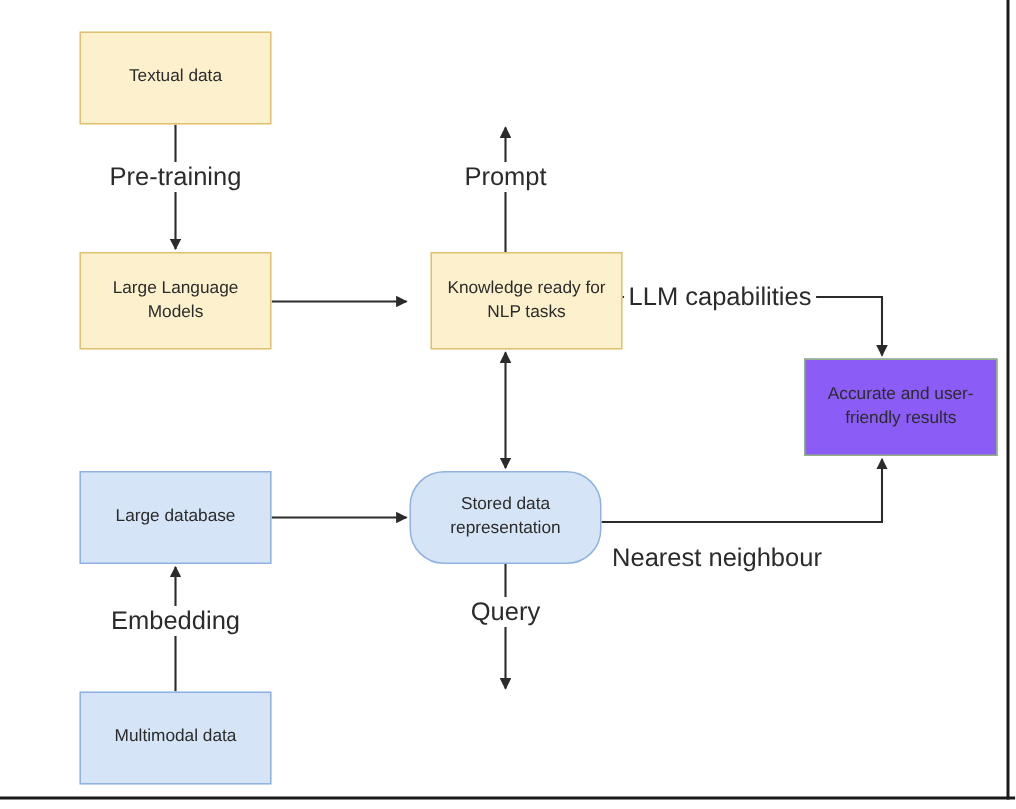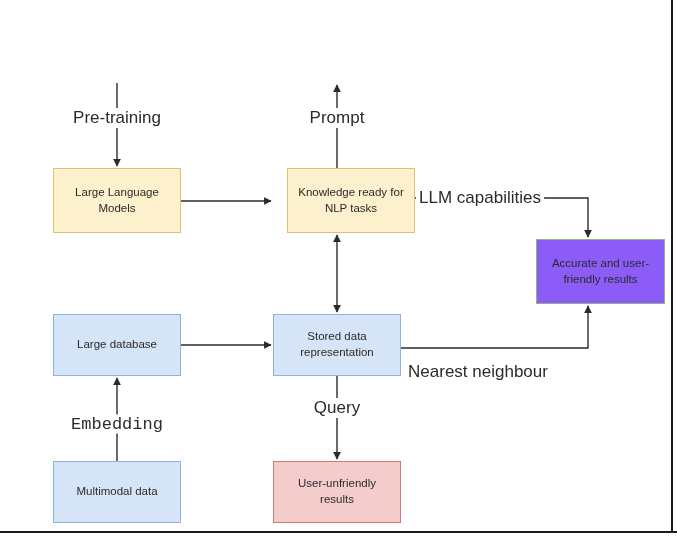--- a/index.html
+++ b/index.html
@@ -101,58 +101,58 @@
       <line x1="181" y1="345" x2="271" y2="345" marker-end="url(#arrowEnd)"></line>
 
       <path d="M 401 348 L 588 348 L 588 306" marker-end="url(#arrowEnd)"></path>
 
       <line x1="117" y1="461" x2="117" y2="378" marker-end="url(#arrowEnd)"></line>
 
       <line x1="337" y1="376" x2="337" y2="459" marker-end="url(#arrowEnd)"></line>
     </g>
   </svg>
 
+  <div class="node" id="node-textual-data" style="left:53px; top:21px; width:128px; height:62px; background:#fdf0cd; border-color:#e0c171;">
+    <span>Textual data</span>
+  </div>
 
 
   <div class="node" id="node-large-language-models" style="left:53px; top:168px; width:128px; height:65px; background:#fdf0cd; border-color:#e0c171;">
     <span>Large Language Models</span>
   </div>
 
   <div class="node" id="node-knowledge-ready-for-nlp-tasks" style="left:287px; top:168px; width:128px; height:65px; background:#fdf0cd; border-color:#e0c171;">
     <span>Knowledge ready for NLP tasks</span>
   </div>
 
   <div class="node" id="node-accurate-and-user-friendly-results" style="left:536px; top:239px; width:129px; height:65px; background:#8b5cf6; border-color:#90b383;">
     <span>Accurate and user-friendly results</span>
   </div>
 
   <div class="node" id="node-vector-database" style="left:53px; top:314px; width:128px; height:62px; background:#d6e4f7; border-color:#8fb3de;">
     <span>Large database</span>
   </div>
 
-  <div class="node" id="node-stored-data-representation" style="left:273px; top:314px; width:128px; height:62px; background:#d6e4f7; border-color:#8fb3de;">
+  <div class="node" id="node-stored-data-representation" style="left:273px; top:314px; width:128px; height:62px; background:#d6e4f7; border-color:#8fb3de;border-radius:23px;">
     <span>Stored data representation</span>
   </div>
 
   <div class="node" id="node-multimodal-data" style="left:53px; top:461px; width:128px; height:62px; background:#d6e4f7; border-color:#8fb3de;text-align:center;">
     <span>Multimodal data</span>
   </div>
 
-  <div class="node" id="node-user-unfriendly-results" style="left:273px; top:461px; width:128px; height:62px; background:#f4cccc; border-color:#cc7b7b;">
-    <span>User-unfriendly results</span>
-  </div>
 
   <div class="edge-label" style="left:117px; top:118px; transform:translate(-50%,-50%);">Pre-training</div>
 
   <div class="edge-label" style="left:337px; top:118px; transform:translate(-50%,-50%);">Prompt</div>
 
   <div class="edge-label" style="left:480px; top:198px; transform:translate(-50%,-50%);">LLM capabilities</div>
 
   <div class="edge-label" style="left:478px; top:348px; transform:translate(-50%,-50%);margin-top:24px;">Nearest neighbour</div>
 
-  <div class="edge-label" style="left:117px; top:424px; transform:translate(-50%,-50%);font-family:Liberation Mono, monospace;">Embedding</div>
+  <div class="edge-label" style="left:117px; top:414px; transform:translate(-50%,-50%);">Embedding</div>
 
   <div class="edge-label" style="left:337px; top:408px; transform:translate(-50%,-50%);">Query</div>
 
   <div class="frame-line" id="frame-bottom"></div>
   <div class="frame-line" id="frame-right"></div>
 
 </div>
 
 </body></html>

